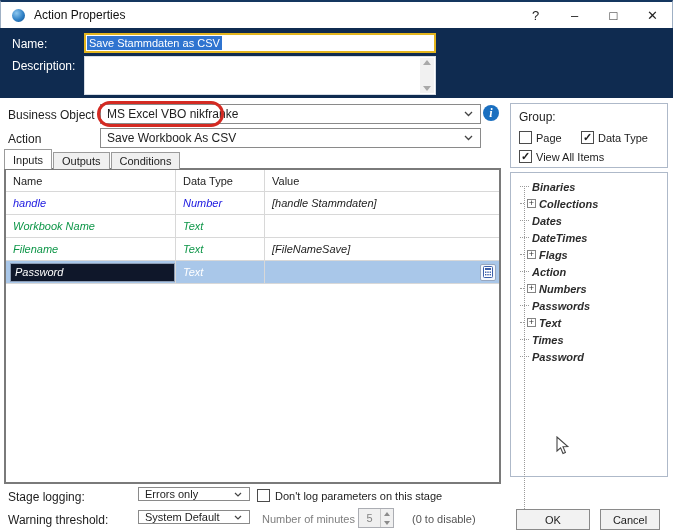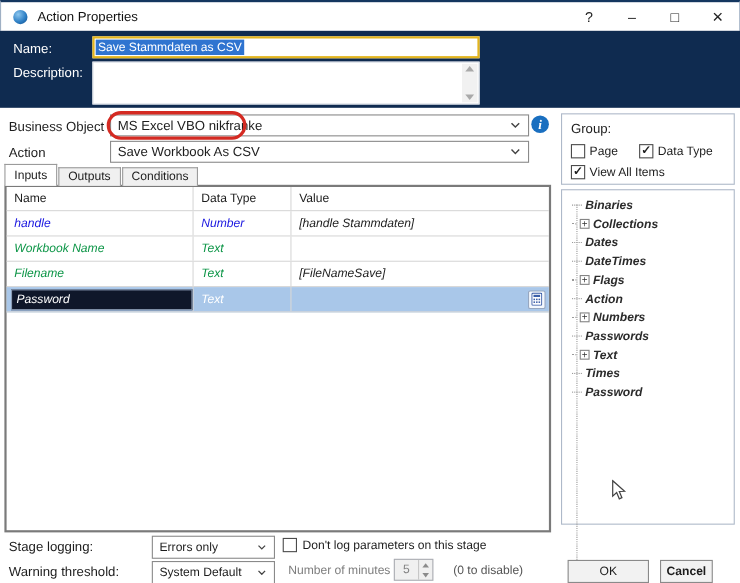--- a/index.html
+++ b/index.html
@@ -62,21 +62,21 @@
   .c-black { color:#1d1d1d; }
   .trow.selected { background:#a9c7e9; }
   .pw-box { width:184px; height:19px; margin-left:4px; background:#0f172a; border:1px solid #8b9cb4;
             color:#fff; font-size:11px; display:flex; align-items:center; padding-left:4px; }
   .trow.selected .td { color:#fff; }
   .calc-btn { margin-left:auto; margin-right:3px; align-self:center; width:16px; height:17px; background:#f4f8fd;
               border:1px solid #97a7c0; border-radius:2px; display:flex; align-items:center; justify-content:center; }
 
   
   .foot-label { position:absolute; font-size:12px; color:#1d1d1d; }
-  .combo-sm { height:21px; font-size:11px; }
+  .combo-sm { height:14px; font-size:11px; }
   .checkbox { position:absolute; width:13px; height:13px; background:#fff; border:1px solid #4b4b4b; }
   .checkbox .mark { display:none; }
   .checkbox.checked .mark { display:block; color:#1d1d1d; font-size:11px; font-weight:bold; line-height:11px; margin-left:1px; }
   .gray { color:#7e7e7e; }
   .spinner { position:absolute; left:358px; top:508px; width:36px; height:20px; border:1px solid #abadb3;
              background:#f0f0f0; display:flex; }
   .spin-val { flex:1; display:flex; align-items:center; justify-content:center; font-size:11px; color:#838383; }
   .spin-arrows { width:13px; border-left:1px solid #c7c7c7; display:flex; flex-direction:column; }
   .spin-arrows > div { flex:1; display:flex; align-items:center; justify-content:center; }
   .tri-up { width:0; height:0; border-left:3px solid transparent; border-right:3px solid transparent; border-bottom:4px solid #8b8b8b; }
@@ -93,21 +93,21 @@
   .stub { width:9px; border-top:1px dotted #9a9a9a; margin-right:3px; }
   .stub.short { width:4px; }
   .expand-box { width:9px; height:9px; border:1px solid #848484; background:#fff; font-size:9px; line-height:7px;
                 text-align:center; color:#333; margin-right:3px; }
   .tree-label { font-size:11px; font-weight:bold; color:#2b2b2b;font-style:italic; }
 
   
   .btn { position:absolute; top:509px; height:21px; background:#f2f2f2; border:1px solid #8a8a8a;
          font-size:11px; color:#1d1d1d; display:flex; align-items:center; justify-content:center; }
   .btn-ok { left:516px; width:74px; }
-  .btn-cancel { left:600px; width:48px;font-weight:bold; }
+  .btn-cancel { left:600px; width:60px; }
 
   .cursor { position:absolute; left:556px; top:436px; z-index:9; }
 </style>
 </head>
 <body>
 
 <div class="window">
 
   <div class="titlebar">
     <span class="app-icon"></span>

